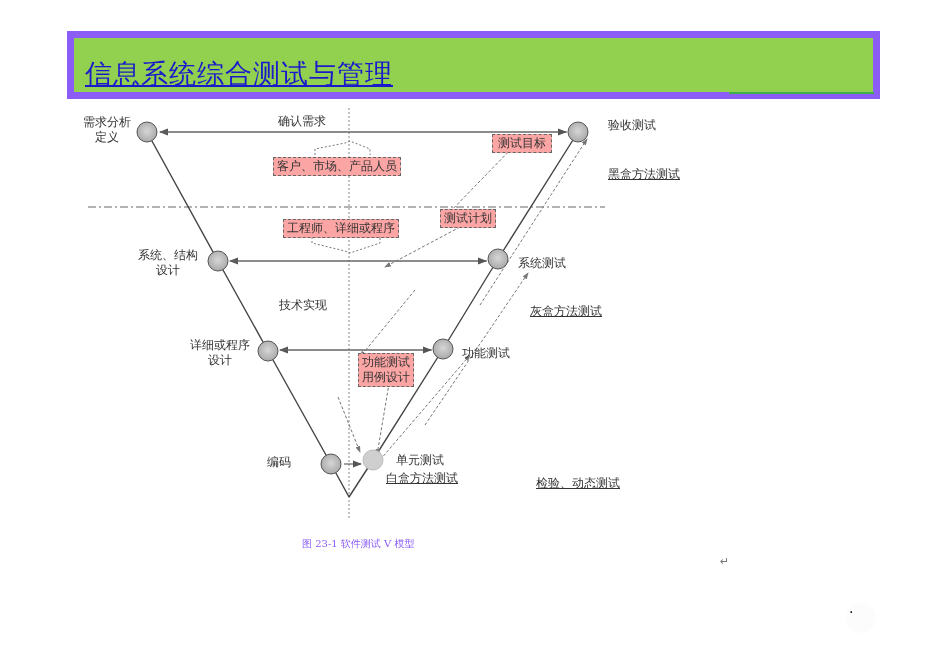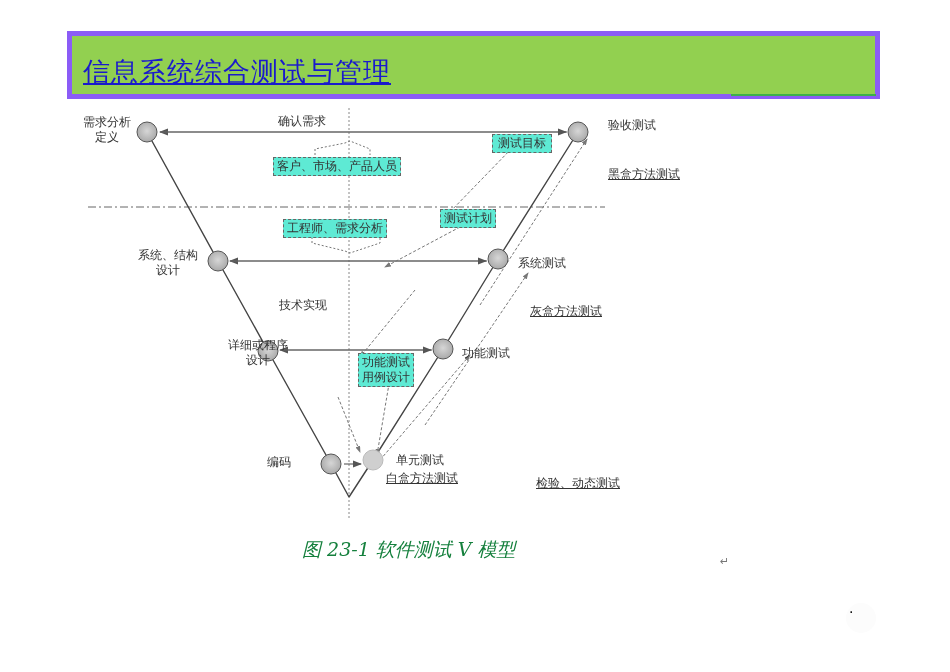--- a/index.html
+++ b/index.html
@@ -1,30 +1,30 @@
 <!DOCTYPE html>
 <html><head>
 <meta charset="utf-8">
 <style>
   html, body { margin:0; padding:0; }
   body { width:950px; height:672px; background:#ffffff; position:relative; overflow:hidden;
          font-family:"DejaVu Sans", sans-serif; }
   .title-bar { position:absolute; left:67px; top:31px; width:813px; height:68px;
-               background:#92d050; border:5px solid #8b5cf6; box-sizing:border-box; }
+               background:#92d050; border:7px solid #8b5cf6; box-sizing:border-box; }
   .title-bar .underline-strip { position:absolute; right:-1px; bottom:-2px; width:145px; height:2px; background:#3cb04a; }
   .title-text { position:absolute; left:11px; top:18px; font-size:27px; color:#1a1acc;
                 text-decoration:underline; font-family:"DejaVu Serif", serif; letter-spacing:1px; }
   .figure { position:absolute; left:80px; top:105px; width:650px; height:470px; }
   .figure svg { position:absolute; left:0; top:0; }
   .lbl { position:absolute; font-family:"DejaVu Serif", serif; font-size:12px; color:#333; line-height:15px; white-space:nowrap; }
   .center { text-align:center; }
   .ul { text-decoration:underline; }
-  .box { position:absolute; border:1px dashed #666; background:#5eead4; font-family:"DejaVu Serif", serif;
+  .box { position:absolute; border:1px dashed #666; background:#fca5a5; font-family:"DejaVu Serif", serif;
          font-size:12px; color:#333; line-height:15px; text-align:center; padding:1px 3px; white-space:nowrap; }
-  .caption { position:absolute; left:302px; top:537px; font-family:"DejaVu Serif", serif; font-size:19px; color:#15803d;font-style:italic; }
+  .caption { position:absolute; left:302px; top:537px; font-family:"DejaVu Serif", serif; font-size:10px; color:#8b5cf6; }
   .return-mark { position:absolute; left:720px; top:555px; font-size:11px; color:#777; }
   .page-dot { position:absolute; left:846px; top:603px; width:30px; height:30px; border-radius:50%; background:#fcfcfc; }
   .page-dot span { position:absolute; left:3px; top:1px; font-size:14px; color:#000; }
 </style>
 </head>
 <body>
 
 <div class="title-bar">
   <span class="title-text">信息系统综合测试与管理</span>
   <div class="underline-strip"></div>
@@ -85,36 +85,36 @@
   </svg>
 
   <div class="lbl center" style="left:2px; top:10px; width:50px;">
     <div>需求分析</div>
     <div>定义</div>
   </div>
   <div class="lbl center" style="left:54px; top:143px; width:68px;">
     <div>系统、结构</div>
     <div>设计</div>
   </div>
-  <div class="lbl center" style="left:106px; top:233px; width:68px;margin-left:38px;">
+  <div class="lbl center" style="left:106px; top:233px; width:68px;">
     <div>详细或程序</div>
     <div>设计</div>
   </div>
   <div class="lbl" style="left:187px; top:350px;">编码</div>
 
   <div class="lbl" style="left:528px; top:13px;">验收测试</div>
   <div class="lbl" style="left:438px; top:151px;">系统测试</div>
   <div class="lbl" style="left:382px; top:241px;">功能测试</div>
   <div class="lbl" style="left:316px; top:348px;">单元测试</div>
 
   <div class="lbl" style="left:198px; top:9px;">确认需求</div>
   <div class="lbl" style="left:199px; top:193px;">技术实现</div>
 
   <div class="box" style="left:193px; top:52px;">客户、市场、产品人员</div>
-  <div class="box" style="left:203px; top:114px;">工程师、需求分析</div>
+  <div class="box" style="left:203px; top:114px;">工程师、详细或程序</div>
   <div class="box" style="left:412px; top:29px; width:52px;">测试目标</div>
   <div class="box" style="left:360px; top:104px;">测试计划</div>
   <div class="box" style="left:278px; top:248px;">
     <div>功能测试</div>
     <div>用例设计</div>
   </div>
 
   <div class="lbl ul" style="left:528px; top:62px;">黑盒方法测试</div>
   <div class="lbl ul" style="left:450px; top:199px;">灰盒方法测试</div>
   <div class="lbl ul" style="left:306px; top:366px;">白盒方法测试</div>

